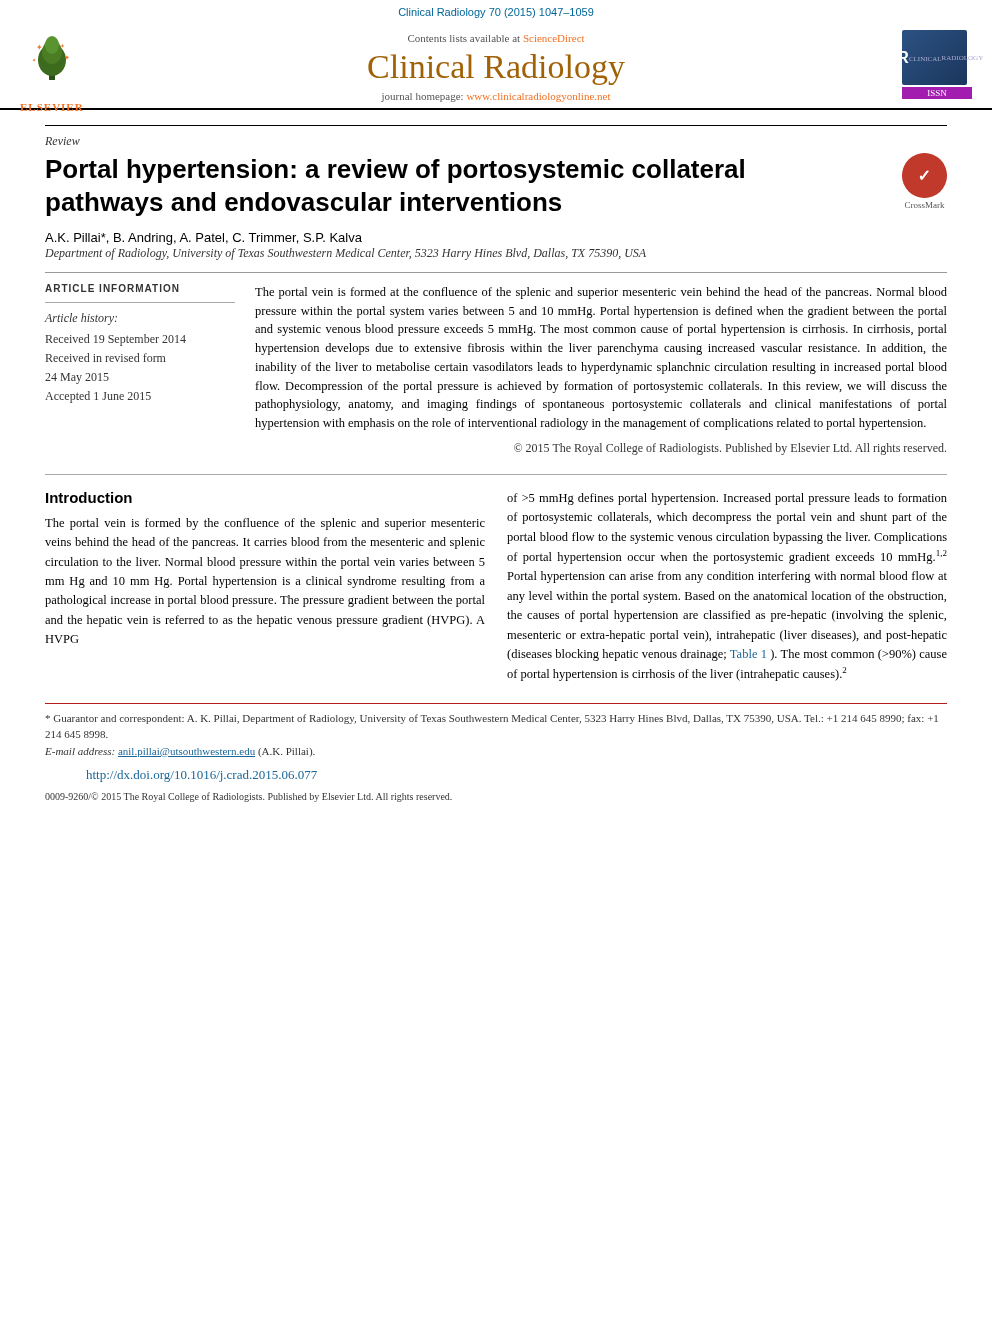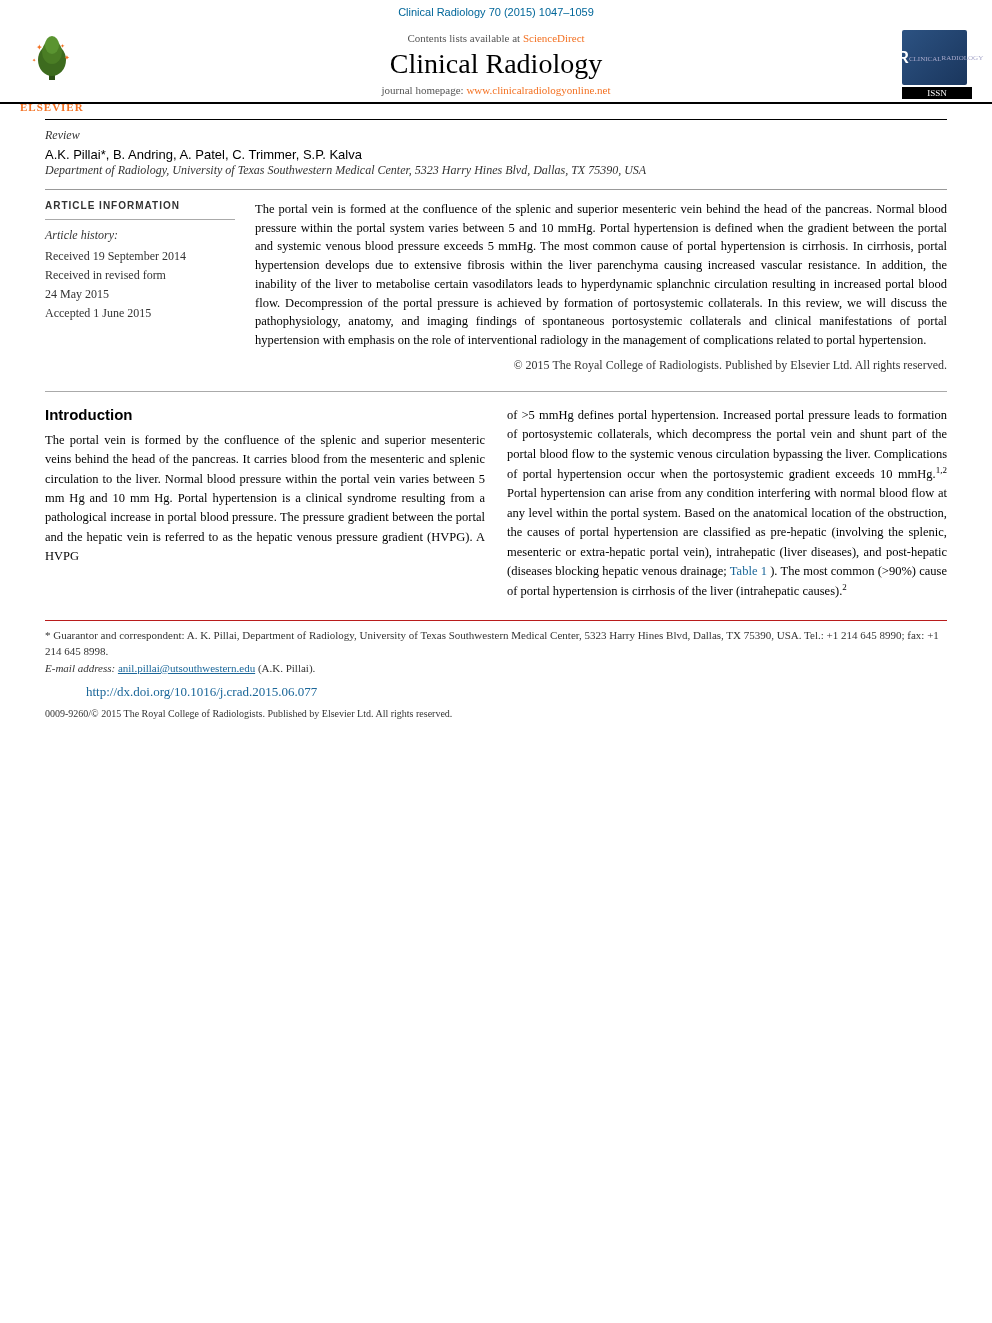--- a/index.html
+++ b/index.html
@@ -53,23 +53,23 @@
       font-size: 11px;
       color: #555;
       margin-bottom: 4px;
     }
 
     .science-direct-link span {
       color: #f37021;
     }
 
     .journal-title-header {
-      font-size: 28px;
+      font-size: 34px;
       font-weight: normal;
-      color: #000000;
+      color: #a16207;
       font-family: 'Times New Roman', serif;
       margin-bottom: 4px;
     }
 
     .journal-homepage {
       font-size: 11px;
       color: #555;
     }
 
     .journal-homepage a {
@@ -92,21 +92,21 @@
       display: flex;
       flex-direction: row;
       align-items: center;
       justify-content: center;
       color: white;
       font-size: 8px;
       border-radius: 2px;
     }
 
     .issn-bar {
-      background: #000000;
+      background: #a21caf;
       color: white;
       font-size: 9px;
       text-align: center;
       padding: 1px 4px;
       margin-top: 2px;
     }
 
     .content-wrapper {
       padding: 15px 45px 15px 45px;
     }
@@ -336,20 +336,33 @@
       <div style="font-size:7px; color:#aac;">RADIOLOGY</div>
     </div>
     <div class="issn-bar">ISSN</div>
   </div>
 </div>
 
 <div class="content-wrapper">
 
   <div class="review-label">Review</div>
 
+  <div style="position:relative;">
+    <div class="article-title">Portal hypertension: a review of portosystemic collateral pathways and endovascular interventions</div>
+
+    <div style="position:absolute; right:0; top:0;">
+      <div class="crossmark-icon">
+        <svg width="45" height="45" viewBox="0 0 45 45">
+          <circle cx="22.5" cy="22.5" r="22" fill="#c0392b"></circle>
+          <text x="22.5" y="28" text-anchor="middle" font-size="16" fill="white" font-family="Arial" font-weight="bold">✓</text>
+        </svg>
+      </div>
+      <div style="font-size:9px; text-align:center; color:#555; margin-top:2px;">CrossMark</div>
+    </div>
+  </div>
 
   <div class="authors">
     <span>A.K. Pillai*, B. Andring, A. Patel, C. Trimmer, S.P. Kalva</span>
   </div>
 
   <div class="affiliation">Department of Radiology, University of Texas Southwestern Medical Center, 5323 Harry Hines Blvd, Dallas, TX 75390, USA</div>
 
   <hr class="divider-line">
 
   <div class="two-col">

